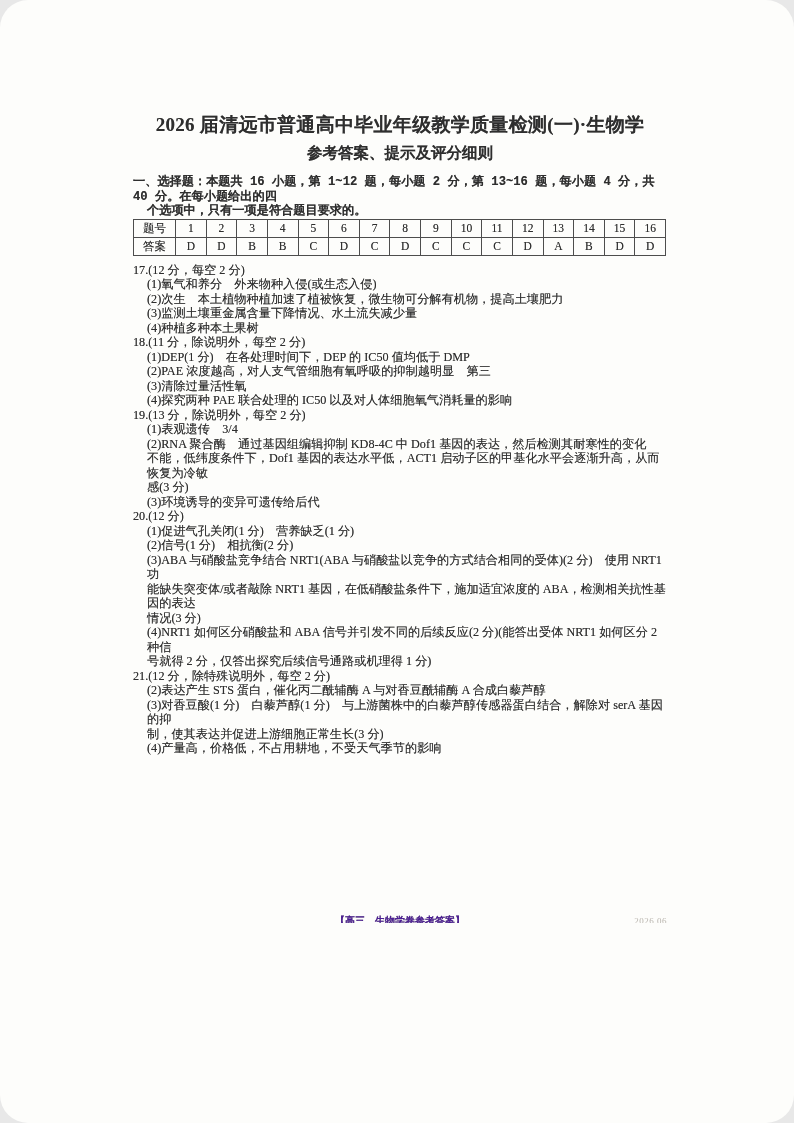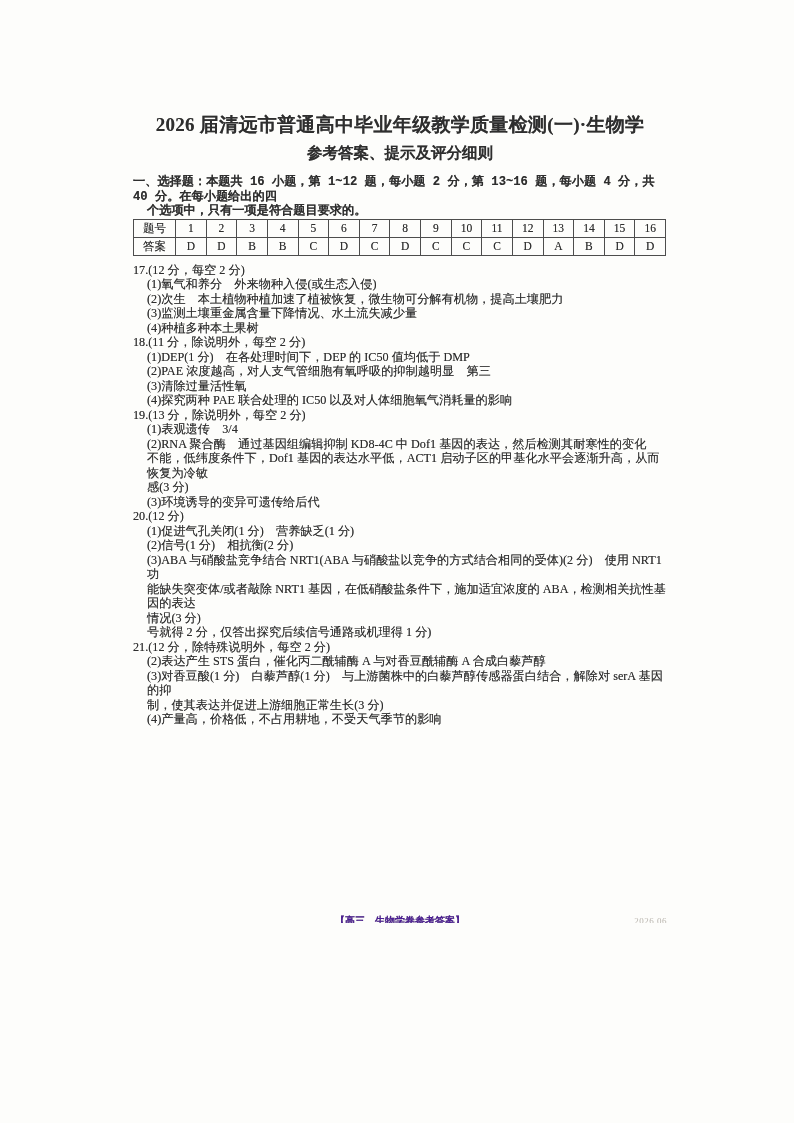--- a/index.html
+++ b/index.html
@@ -4,20 +4,21 @@
 <style>
   html,body{margin:0;padding:0;background:#e8e8e8;}
   .page{
     position:relative;
     width:794px;height:1123px;
     margin:0 auto;
     background:#fdfdfb;
     font-family:"Liberation Serif","DejaVu Serif",serif;
     color:#2e2e2e;
     overflow:hidden;
+    border-radius:28px;
   }
   .content{
     position:absolute;left:133px;top:112px;width:534px;
     font-size:12.2px;line-height:14.5px;
     text-shadow:0 0 0.4px rgba(40,40,40,0.55);
   }
   .title{
     font-size:19px;line-height:26px;font-weight:bold;text-align:center;
     letter-spacing:0.3px;white-space:nowrap;
   }
@@ -140,20 +141,21 @@
       <div class="q-line">(3)环境诱导的变异可遗传给后代</div>
     </div>
 
     <div class="q">
       <div class="q-head">20.(12 分)</div>
       <div class="q-line">(1)促进气孔关闭(1 分)　营养缺乏(1 分)</div>
       <div class="q-line">(2)信号(1 分)　相抗衡(2 分)</div>
       <div class="q-line">(3)ABA 与硝酸盐竞争结合 NRT1(ABA 与硝酸盐以竞争的方式结合相同的受体)(2 分)　使用 NRT1 功</div>
       <div class="q-line">能缺失突变体/或者敲除 NRT1 基因，在低硝酸盐条件下，施加适宜浓度的 ABA，检测相关抗性基因的表达</div>
       <div class="q-line">情况(3 分)</div>
+      <div class="q-line">(4)NRT1 如何区分硝酸盐和 ABA 信号并引发不同的后续反应(2 分)(能答出受体 NRT1 如何区分 2 种信</div>
       <div class="q-line">号就得 2 分，仅答出探究后续信号通路或机理得 1 分)</div>
     </div>
 
     <div class="q">
       <div class="q-head">21.(12 分，除特殊说明外，每空 2 分)</div>
       <div class="q-line">(2)表达产生 STS 蛋白，催化丙二酰辅酶 A 与对香豆酰辅酶 A 合成白藜芦醇</div>
       <div class="q-line">(3)对香豆酸(1 分)　白藜芦醇(1 分)　与上游菌株中的白藜芦醇传感器蛋白结合，解除对 serA 基因的抑</div>
       <div class="q-line">制，使其表达并促进上游细胞正常生长(3 分)</div>
       <div class="q-line">(4)产量高，价格低，不占用耕地，不受天气季节的影响</div>
     </div>

